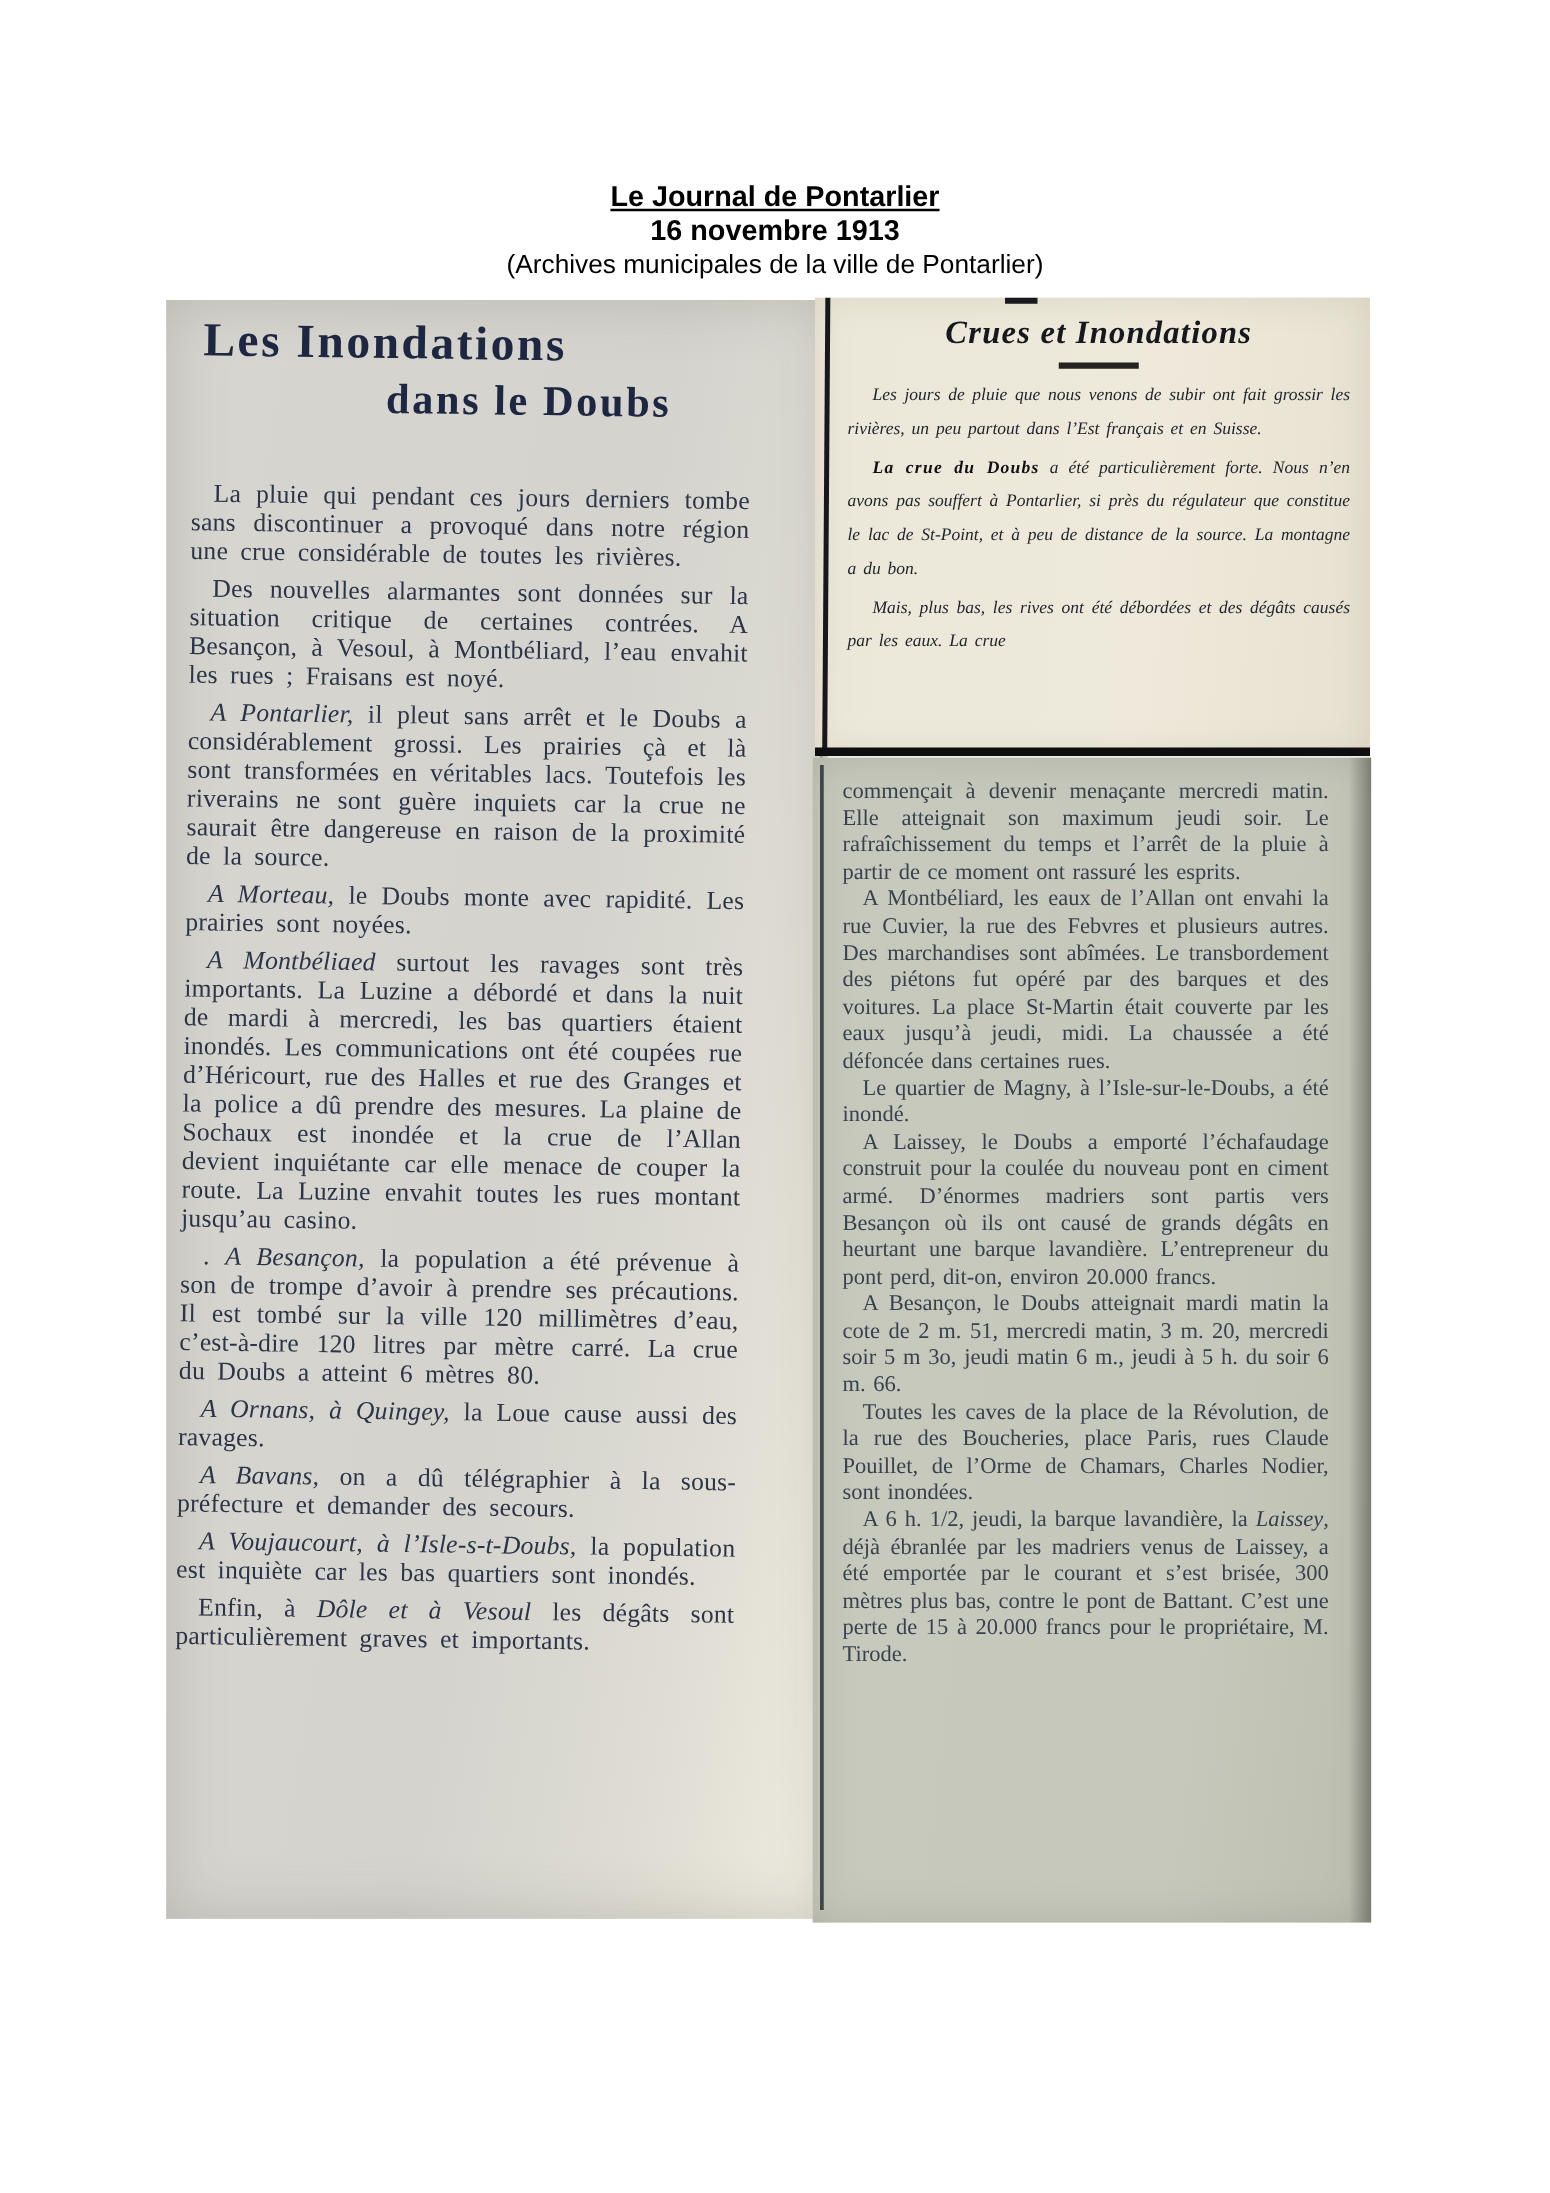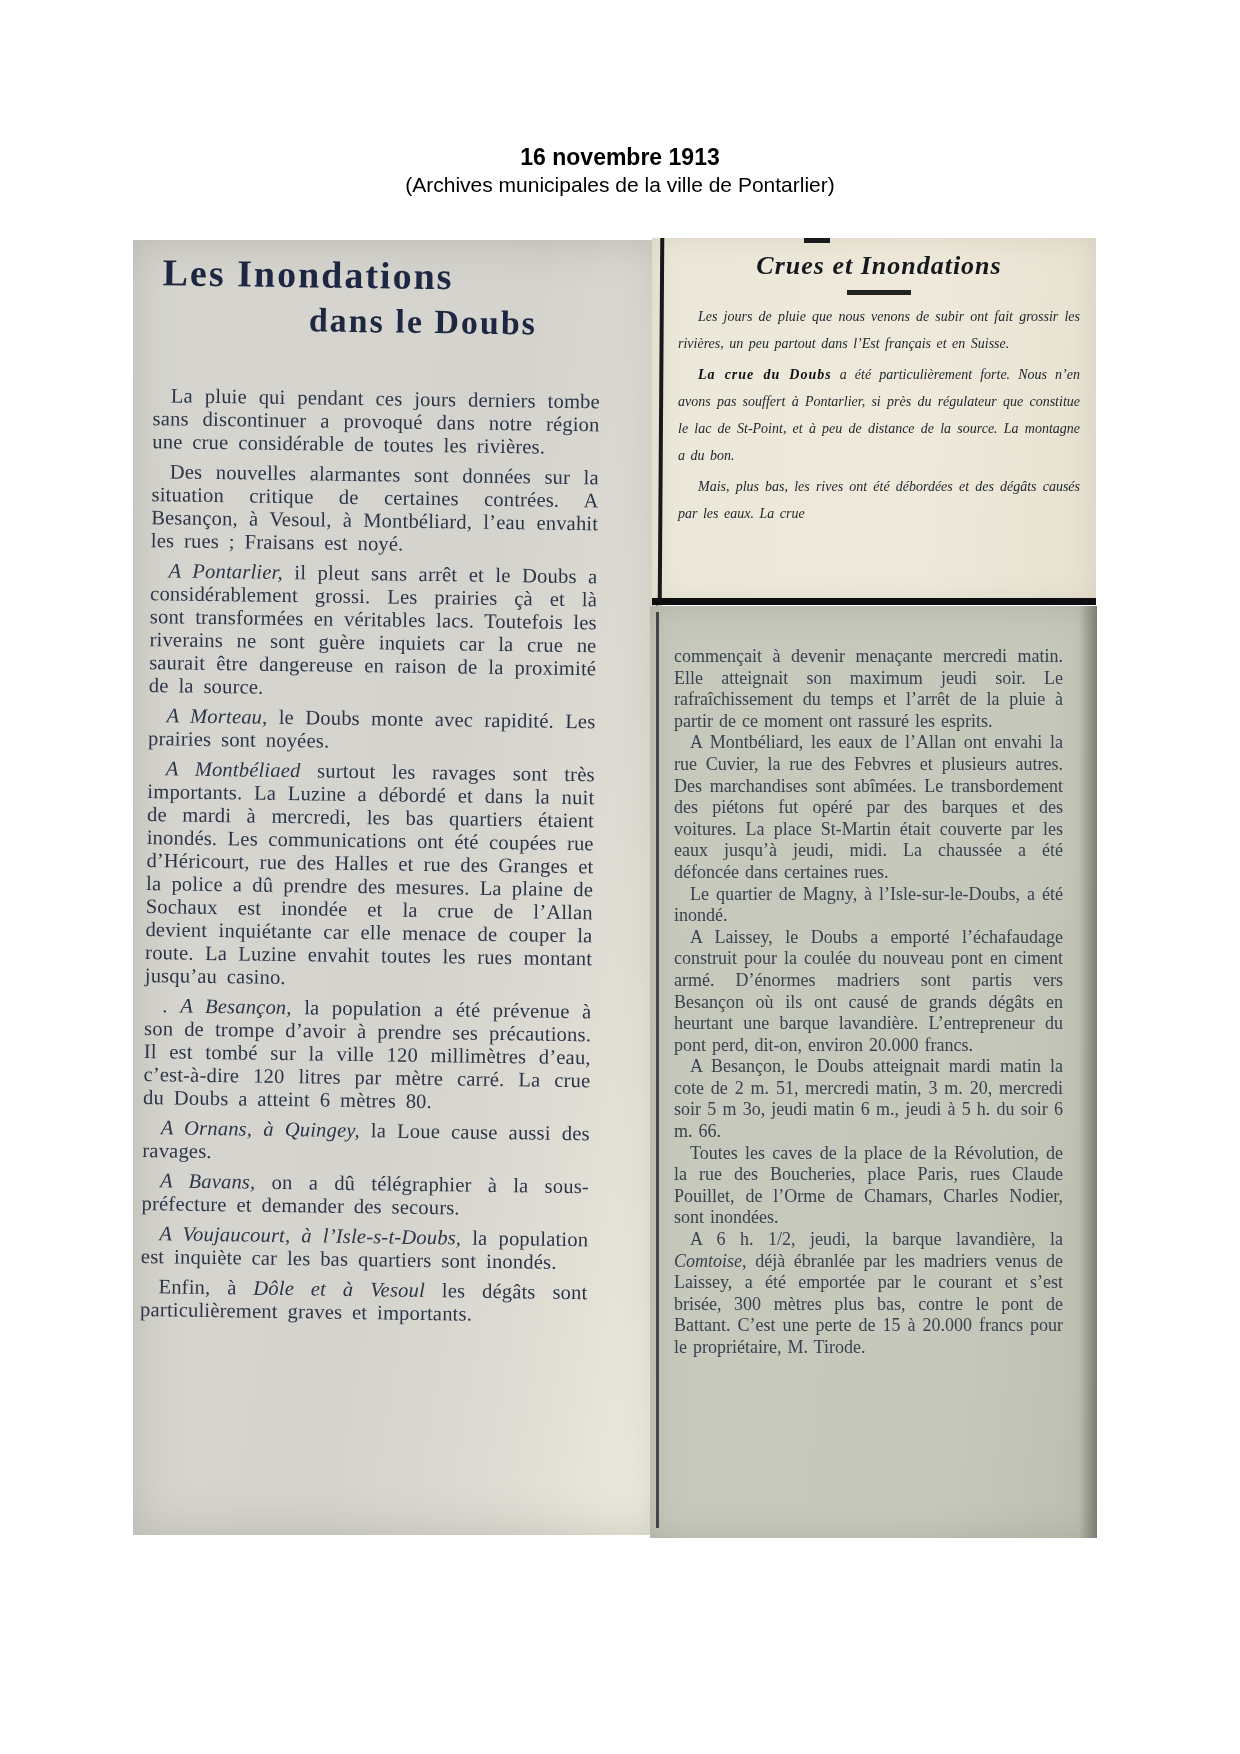--- a/index.html
+++ b/index.html
@@ -90,29 +90,30 @@
   }
   .clip-rb .shadow-right {
     position:absolute; right:0; top:0; bottom:0; width:18px;
     background:linear-gradient(to right, rgba(90,92,82,0), rgba(78,80,70,.55));
   }
   .clip-rb .inner { padding:16px 34px 0 24px; color:#38424f; }
   .clip-rb p {
     font-size:18px; line-height:21.6px; margin:0;
     text-align:justify; text-indent:16px; word-spacing:1.5px;
   }
-  .clip-rb p.noindent { text-indent:0;margin-top:24px; }
+  .clip-rb p.noindent { text-indent:0; }
   .clip-rb i { font-style:italic; }
 </style>
 </head>
 <body>
 
 <div class="page">
 
   <div class="header">
+    <div class="h-title">Le Journal de Pontarlier</div>
     <div class="h-date">16 novembre 1913</div>
     <div class="h-src">(Archives municipales de la ville de Pontarlier)</div>
   </div>
 
   <div class="clip-left">
     <div class="edge-line"></div>
     <div class="inner">
       <div class="lc-title1">Les Inondations</div>
       <div class="lc-title2">dans le Doubs</div>
       <div class="lc-body">
@@ -146,17 +147,17 @@
   <div class="clip-rb">
     <div class="rule-left"></div>
     <div class="shadow-right"></div>
     <div class="inner">
       <p class="noindent"><span>commençait à devenir menaçante mercredi matin. Elle atteignait son maximum jeudi soir. Le rafraîchissement du temps et l’arrêt de la pluie à partir de ce moment ont rassuré les esprits.</span><i></i><span></span></p>
       <p><span>A Montbéliard, les eaux de l’Allan ont envahi la rue Cuvier, la rue des Febvres et plusieurs autres. Des marchandises sont abîmées. Le transbordement des piétons fut opéré par des barques et des voitures. La place St-Martin était couverte par les eaux jusqu’à jeudi, midi. La chaussée a été défoncée dans certaines rues.</span><i></i><span></span></p>
       <p><span>Le quartier de Magny, à l’Isle-sur-le-Doubs, a été inondé.</span><i></i><span></span></p>
       <p><span>A Laissey, le Doubs a emporté l’échafaudage construit pour la coulée du nouveau pont en ciment armé. D’énormes madriers sont partis vers Besançon où ils ont causé de grands dégâts en heurtant une barque lavandière. L’entrepreneur du pont perd, dit-on, environ 20.000 francs.</span><i></i><span></span></p>
       <p><span>A Besançon, le Doubs atteignait mardi matin la cote de 2 m. 51, mercredi matin, 3 m. 20, mercredi soir 5 m 3o, jeudi matin 6 m., jeudi à 5 h. du soir 6 m. 66.</span><i></i><span></span></p>
       <p><span>Toutes les caves de la place de la Révolution, de la rue des Boucheries, place Paris, rues Claude Pouillet, de l’Orme de Chamars, Charles Nodier, sont inondées.</span><i></i><span></span></p>
-      <p><span>A 6 h. 1/2, jeudi, la barque lavandière, la </span><i>Comtoise</i><span>, déjà ébranlée par les madriers venus de Laissey, a été emportée par le courant et s’est brisée, 300 mètres plus bas, contre le pont de Battant. C’est une perte de 15 à 20.000 francs pour le propriétaire, M. Tirode.</span></p>
+      <p><span>A 6 h. 1/2, jeudi, la barque lavandière, la </span><i>Laissey</i><span>, déjà ébranlée par les madriers venus de Laissey, a été emportée par le courant et s’est brisée, 300 mètres plus bas, contre le pont de Battant. C’est une perte de 15 à 20.000 francs pour le propriétaire, M. Tirode.</span></p>
     </div>
   </div>
 
 </div>
 
 </body></html>

